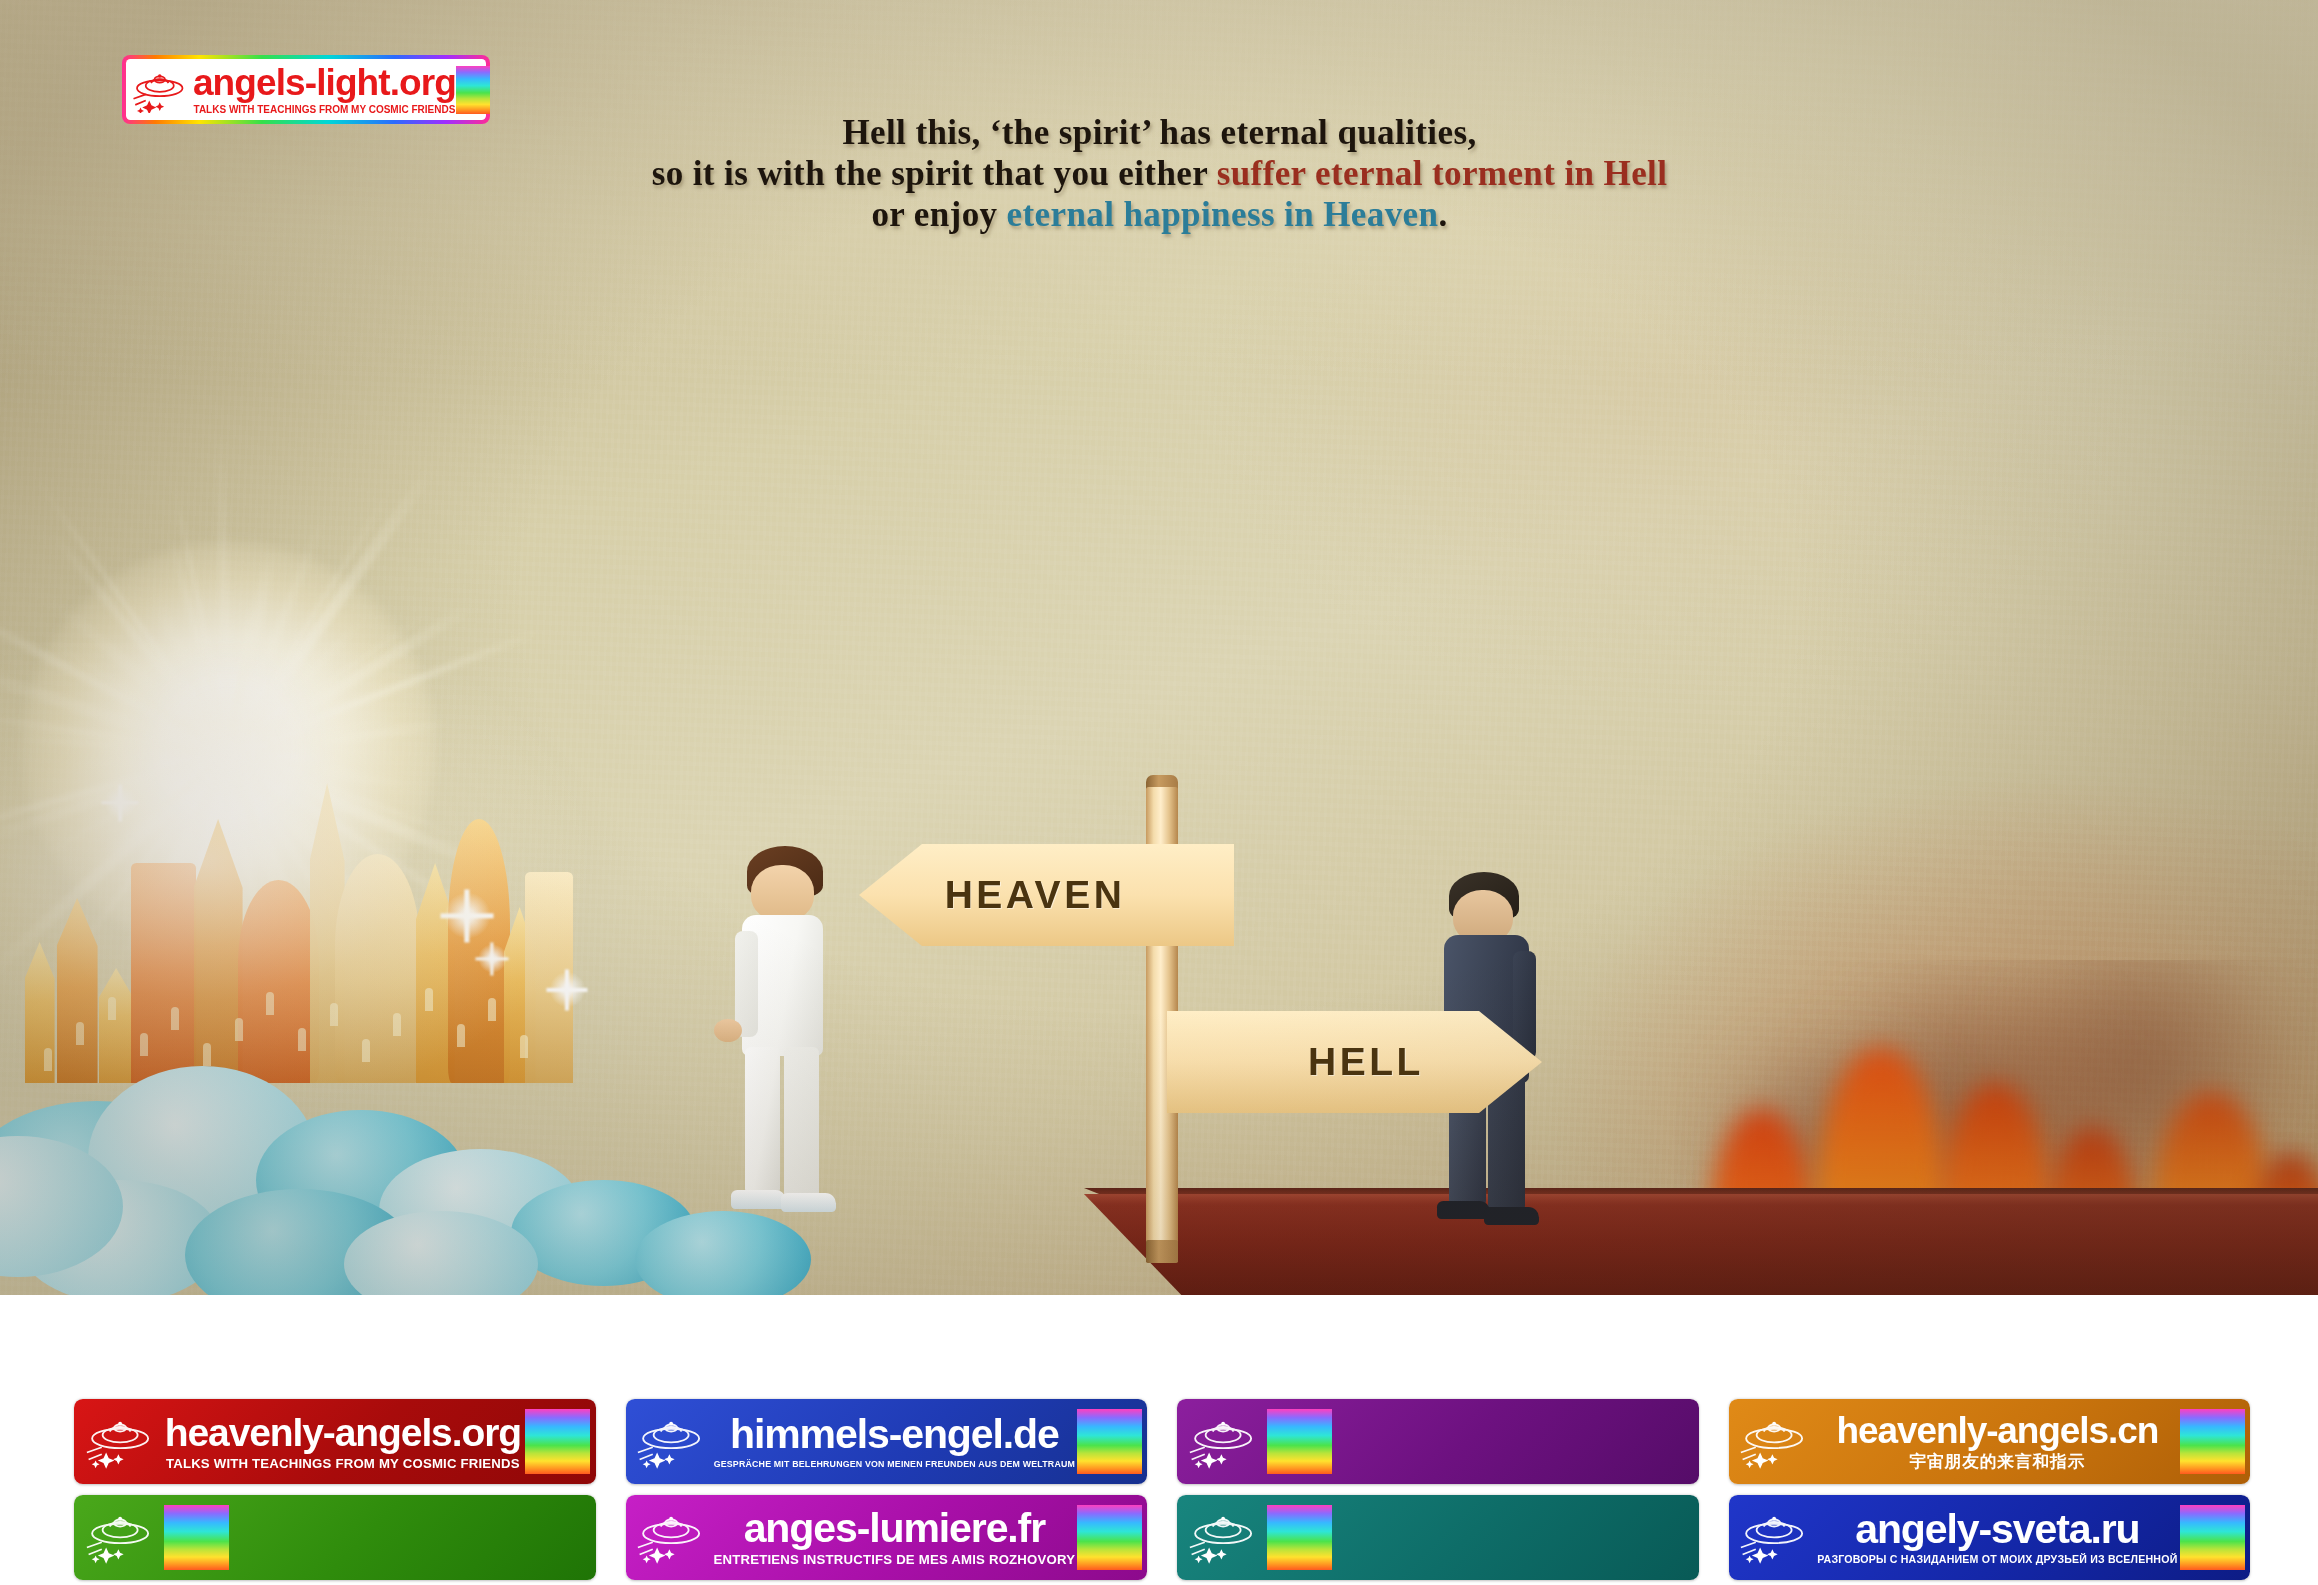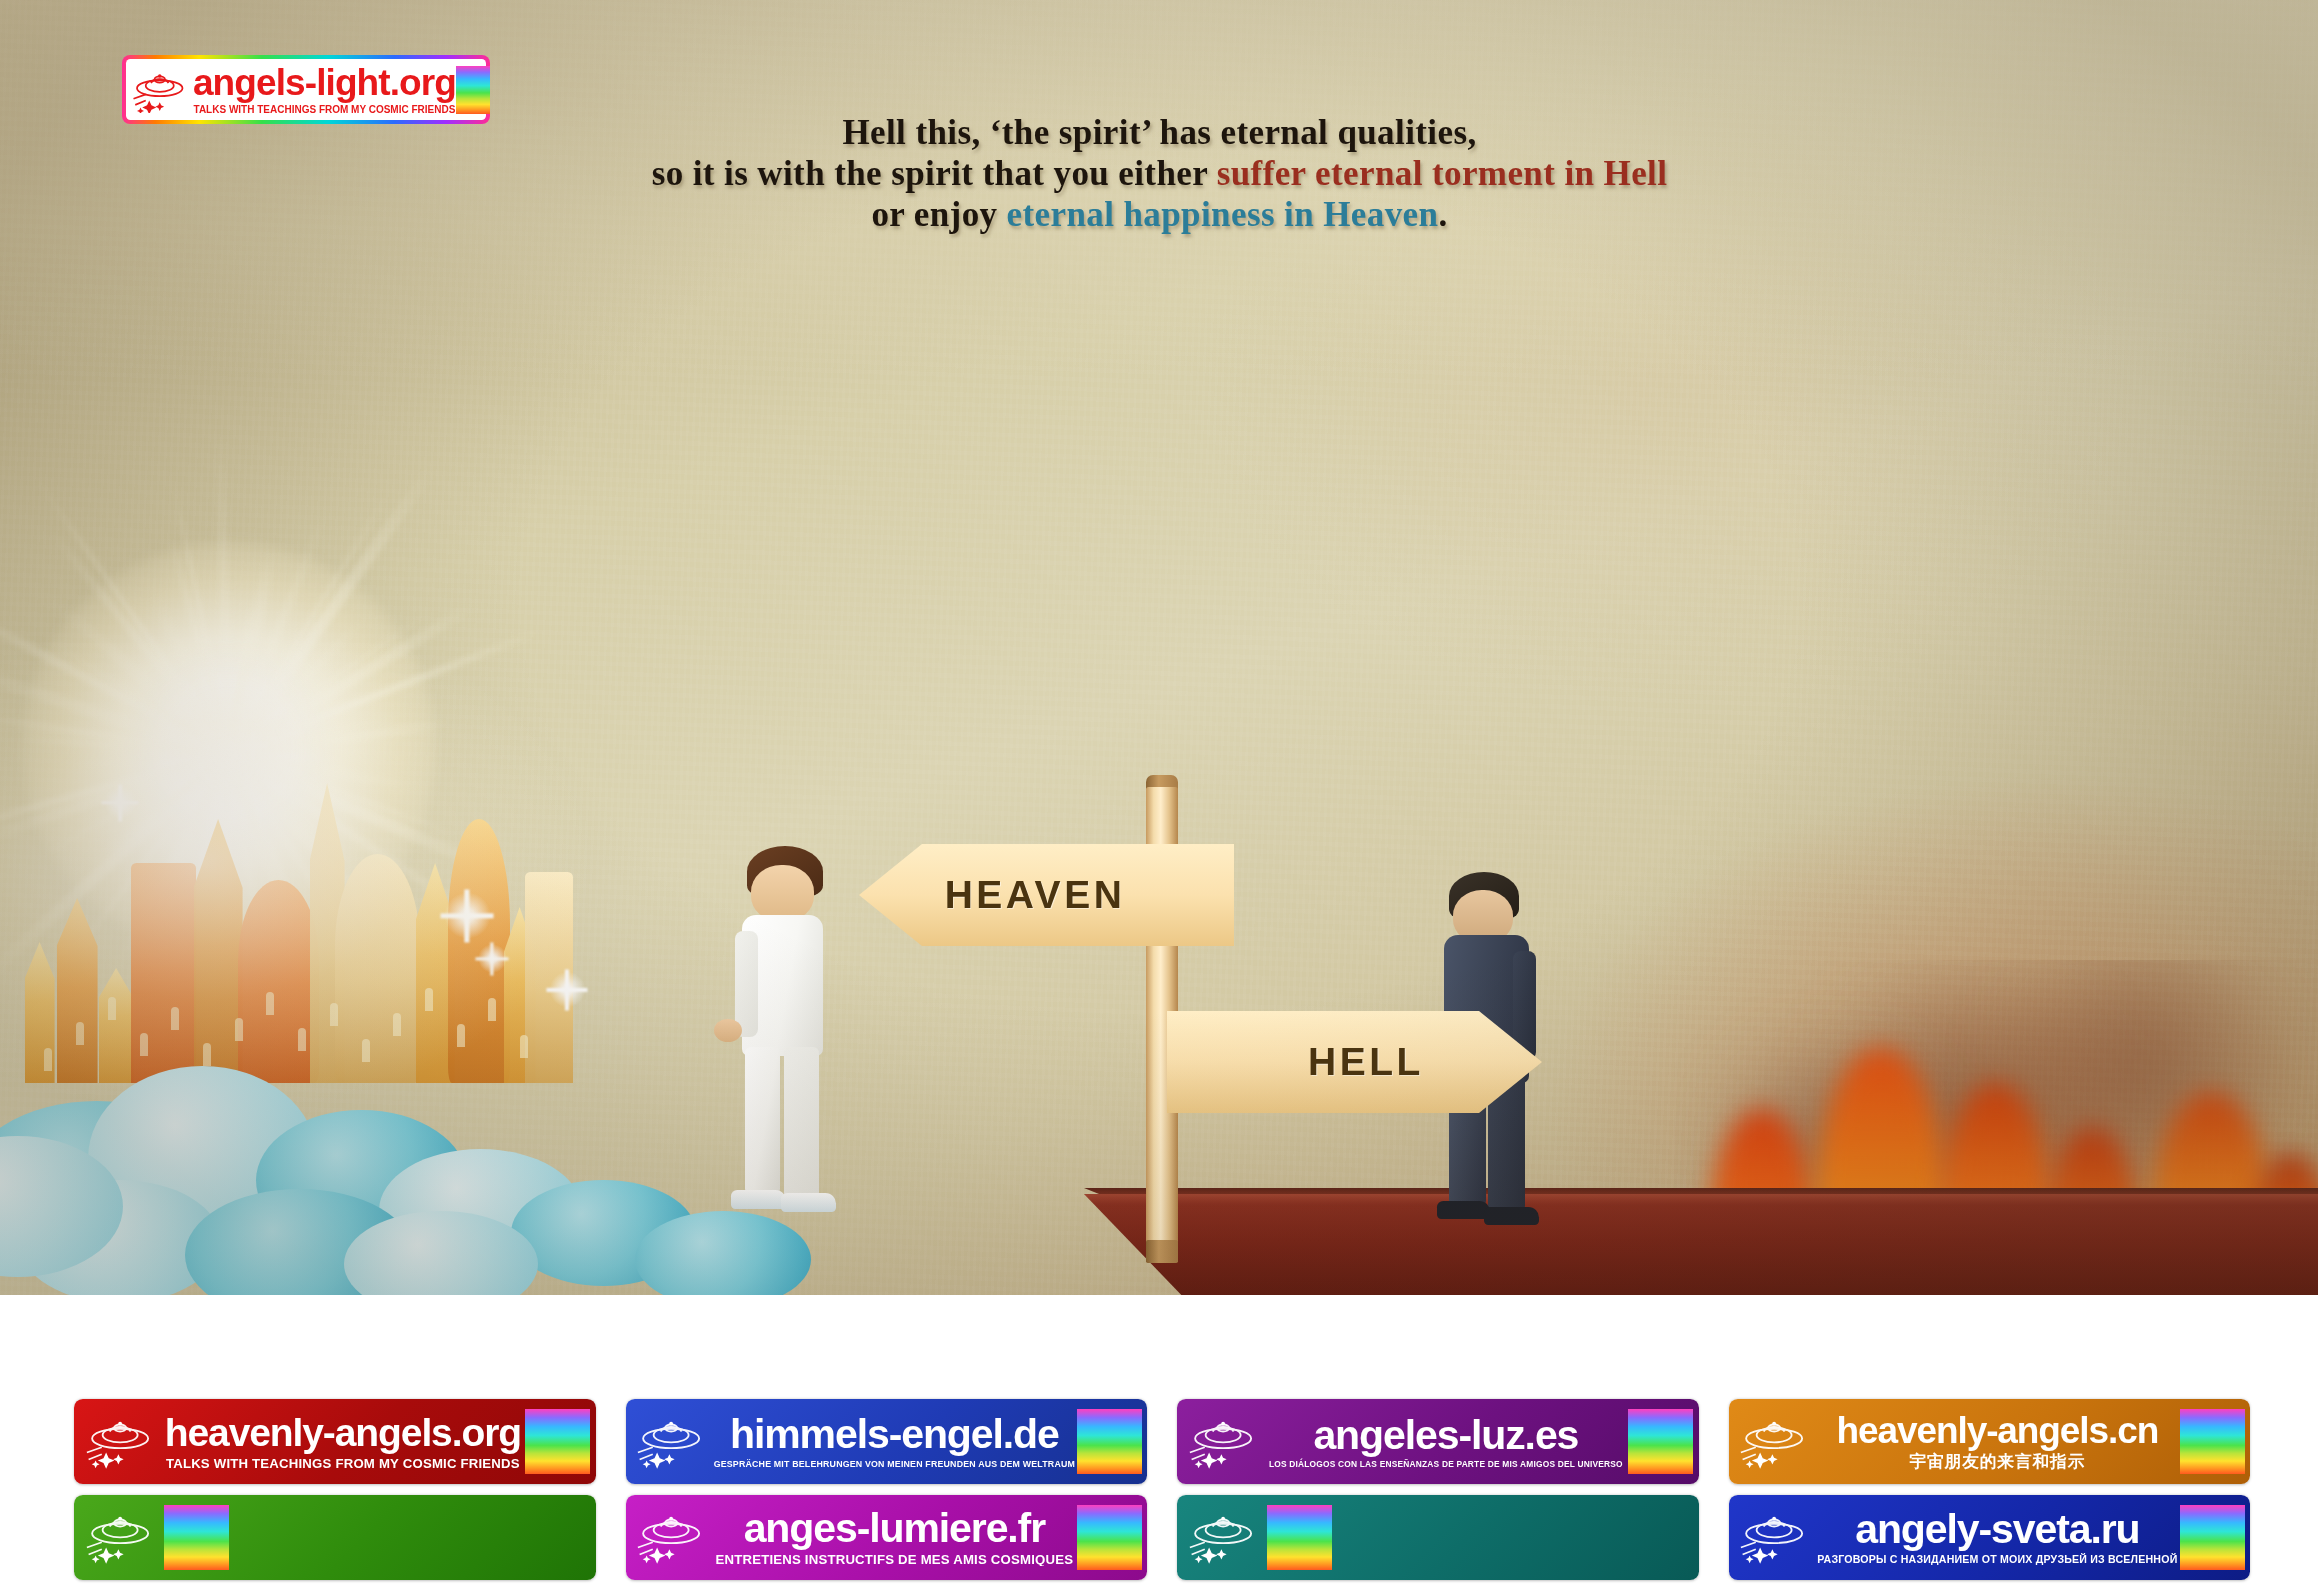--- a/index.html
+++ b/index.html
@@ -490,24 +490,20 @@
               <path d="M4 44l17-6M6 52l15-6"></path>
             </g>
             <g fill="#ffffff">
               <circle cx="42" cy="11" r="2.2"></circle>
               <path d="M26 44l3 6.5L35.5 53l-6.5 3L26 62.5 23 56l-6.5-3L23 50.5z"></path>
               <path d="M40 46l1.9 4L46 51.8l-4.1 1.9L40 57.7l-1.9-4L34 51.8l4.1-1.8z"></path>
               <path d="M14 53l1.4 3L18.5 57.4l-3.1 1.4L14 62l-1.4-3.2L9.5 57.4l3.1-1.4z"></path>
             </g>
           </svg>
         </span>
-        <span class="bn-txt">
-          <span class="bn-dom">angeles-luz.es</span>
-          <span class="bn-sub" style="font-size: 8.4px;">LOS DIÁLOGOS CON LAS ENSEÑANZAS DE PARTE DE MIS AMIGOS DEL UNIVERSO</span>
-        </span>
         <span class="bn-chip"></span>
       </a>
       <a class="bn" style="background: linear-gradient(135deg, rgb(224, 138, 23) 0%, rgb(201, 116, 13) 55%, rgb(174, 95, 7) 100%); text-decoration: none;">
         <span class="ufo">
           <svg width="76" height="56" viewBox="0 0 86 64">
             <g fill="none" stroke="#ffffff" stroke-width="2.1" opacity="0.95">
               <ellipse cx="42" cy="28" rx="32" ry="11"></ellipse>
               <ellipse cx="42" cy="24" rx="20" ry="8.5"></ellipse>
               <path d="M30 20c4-7 20-7 24 0"></path>
               <ellipse cx="42" cy="16" rx="7" ry="4"></ellipse>
@@ -560,21 +556,21 @@
             <g fill="#ffffff">
               <circle cx="42" cy="11" r="2.2"></circle>
               <path d="M26 44l3 6.5L35.5 53l-6.5 3L26 62.5 23 56l-6.5-3L23 50.5z"></path>
               <path d="M40 46l1.9 4L46 51.8l-4.1 1.9L40 57.7l-1.9-4L34 51.8l4.1-1.8z"></path>
               <path d="M14 53l1.4 3L18.5 57.4l-3.1 1.4L14 62l-1.4-3.2L9.5 57.4l3.1-1.4z"></path>
             </g>
           </svg>
         </span>
         <span class="bn-txt">
           <span class="bn-dom">anges-lumiere.fr</span>
-          <span class="bn-sub" style="font-size: 13.2px;">ENTRETIENS INSTRUCTIFS DE MES AMIS COSMIQUES</span>
+          <span class="bn-sub" style="font-size: 13.2px;">ENTRETIENS INSTRUCTIFS DE MES AMIS ROZHOVORY</span>
         </span>
         <span class="bn-chip"></span>
       </a>
       <a class="bn" style="background: linear-gradient(135deg, rgb(24, 133, 126) 0%, rgb(14, 109, 104) 55%, rgb(8, 90, 86) 100%); text-decoration: none;">
         <span class="ufo">
           <svg width="76" height="56" viewBox="0 0 86 64">
             <g fill="none" stroke="#ffffff" stroke-width="2.1" opacity="0.95">
               <ellipse cx="42" cy="28" rx="32" ry="11"></ellipse>
               <ellipse cx="42" cy="24" rx="20" ry="8.5"></ellipse>
               <path d="M30 20c4-7 20-7 24 0"></path>

